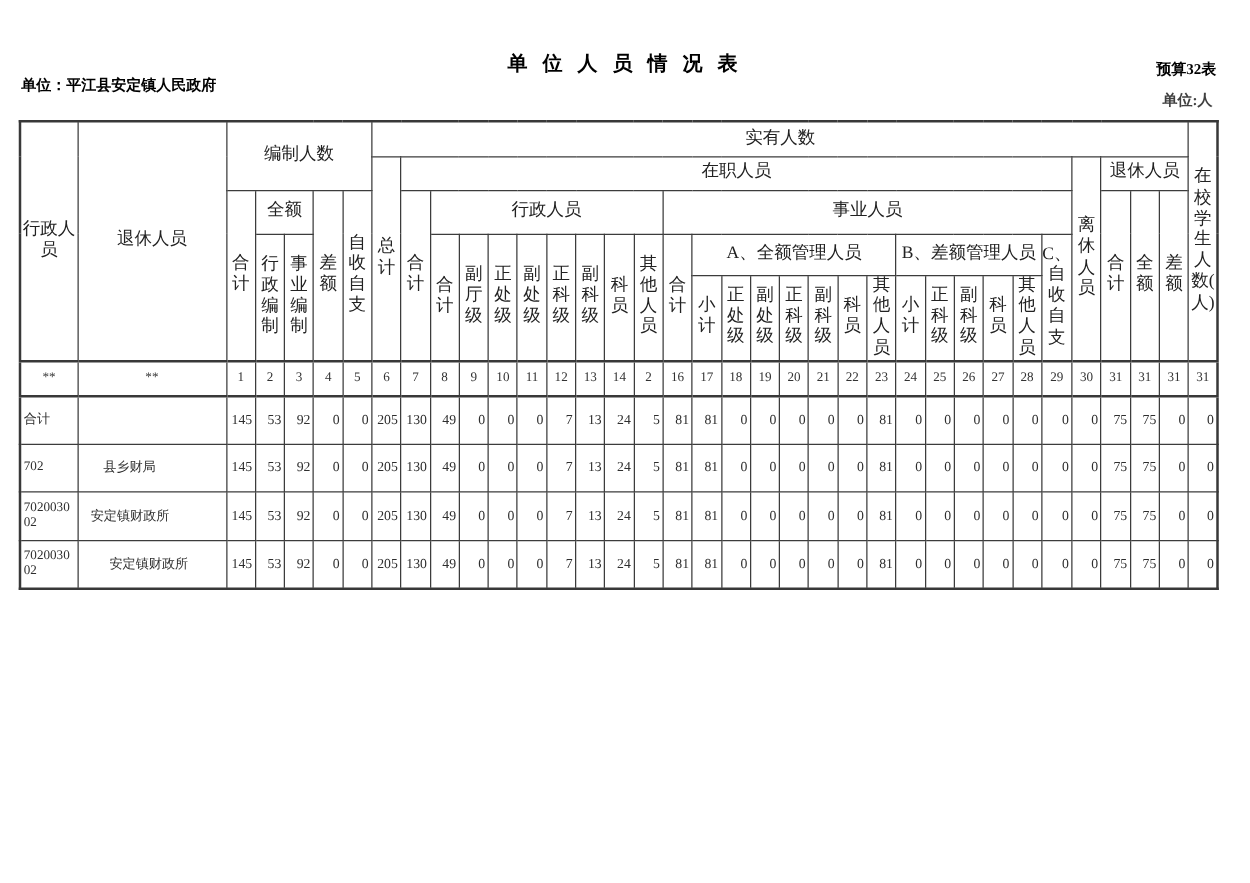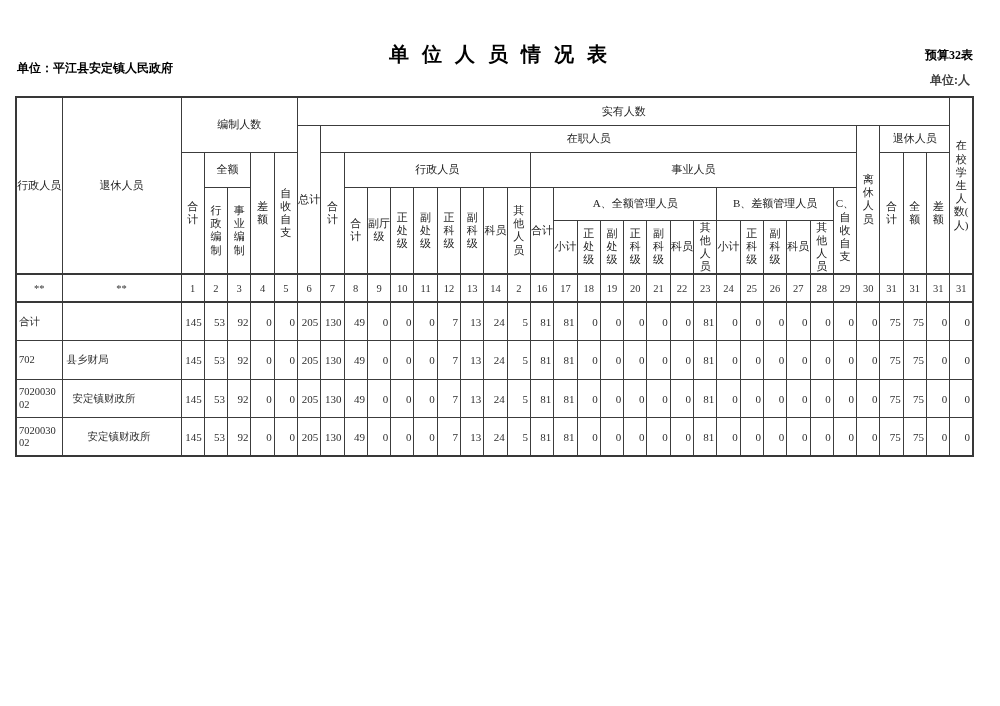--- a/index.html
+++ b/index.html
@@ -7,21 +7,21 @@
   body {
     width:1000px; height:706px; position:relative; overflow:hidden;
     font-family:"Liberation Serif","DejaVu Serif",serif; color:#1f1f1f;
   }
   .doc-label {
     position:absolute; top:23px; right:27px;
     font-size:12px; font-weight:bold; color:#000;margin-top:24px;
   }
   .page-title {
     position:absolute; top:41px; left:0; width:1000px; text-align:center;
-    font-size:20px; font-weight:bold; letter-spacing:4px; color:#000;
+    font-size:16px; font-weight:bold; letter-spacing:4px; color:#000;
   }
   .unit-label {
     position:absolute; top:60px; left:17px;
     font-size:12px; font-weight:bold; color:#000;
   }
   .unit-measure {
     position:absolute; top:72px; right:30px;
     font-size:12px; font-weight:bold; color:#404040;
   }
   table.personnel {
@@ -31,21 +31,21 @@
   }
   col.c-code { width:46px; }
   col.c-name { width:119px; }
   col.c { width:23.3px; }
   th, td {
     border:1px solid #3c3c3c;
     text-align:center; vertical-align:middle;
     overflow:hidden; padding:0;
   }
   th {
-    font-weight:normal; font-size:11px; line-height:1.2;
+    font-weight:normal; font-size:14px; line-height:1.2;
     white-space:pre-line; color:#222;
   }
   tr.colnum td {
     font-size:10.5px; color:#333;
     border-top:2px solid #383838; border-bottom:2px solid #383838;
   }
   td.num {
     font-size:11px; color:#2e2e2e;
     text-align:right; padding-right:2px;
   }
@@ -292,21 +292,21 @@
         <td class="num">0</td>
         <td class="num">0</td>
         <td class="num">0</td>
         <td class="num">75</td>
         <td class="num">75</td>
         <td class="num">0</td>
         <td class="num">0</td>
       </tr>
       <tr style="height: 38.5px;">
         <td class="code-cell" style="text-align: left;">702</td>
-        <td class="name-cell" style="padding-left: 4px;">县乡财局</td>
+        <td class="name-cell" style="padding-left: 20px;">县乡财局</td>
         <td class="num">145</td>
         <td class="num">53</td>
         <td class="num">92</td>
         <td class="num">0</td>
         <td class="num">0</td>
         <td class="num">205</td>
         <td class="num">130</td>
         <td class="num">49</td>
         <td class="num">0</td>
         <td class="num">0</td>

